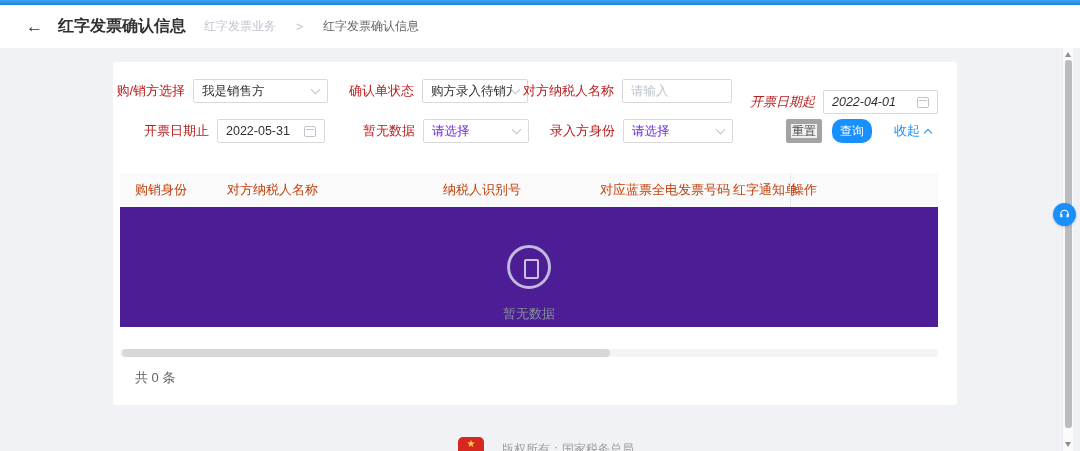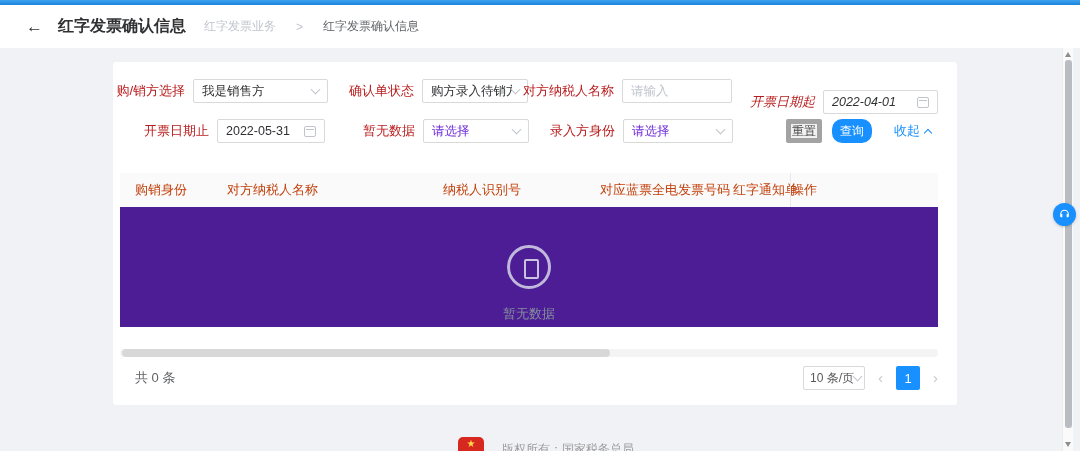--- a/index.html
+++ b/index.html
@@ -206,29 +206,20 @@
   <div class="t-body">
     <div class="empty-icon"></div>
     <div class="empty-text">暂无数据</div>
   </div>
 
   <div class="h-scroll">
     <div class="h-thumb"></div>
   </div>
 
   <div class="total">共 0 条</div>
-  <div class="pager">
-    <div class="size-sel">
-      <span class="val">10 条/页</span>
-      <span class="chev"></span>
-    </div>
-    <span class="pg-arrow">‹</span>
-    <div class="pg-num">1</div>
-    <span class="pg-arrow">›</span>
-  </div>
 </div>
 
 <div class="v-scroll">
   <div class="v-arrow-up"></div>
   <div class="v-thumb"></div>
   <div class="v-arrow-down"></div>
 </div>
 
 <div class="service">
   <svg width="13" height="13" viewBox="0 0 24 24">

